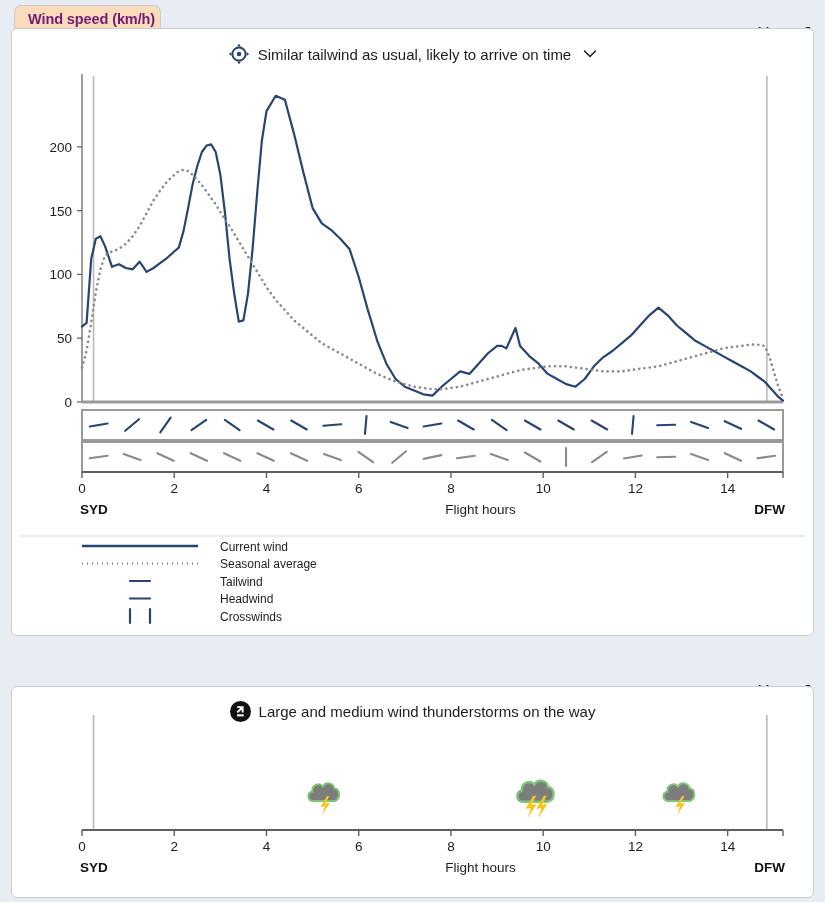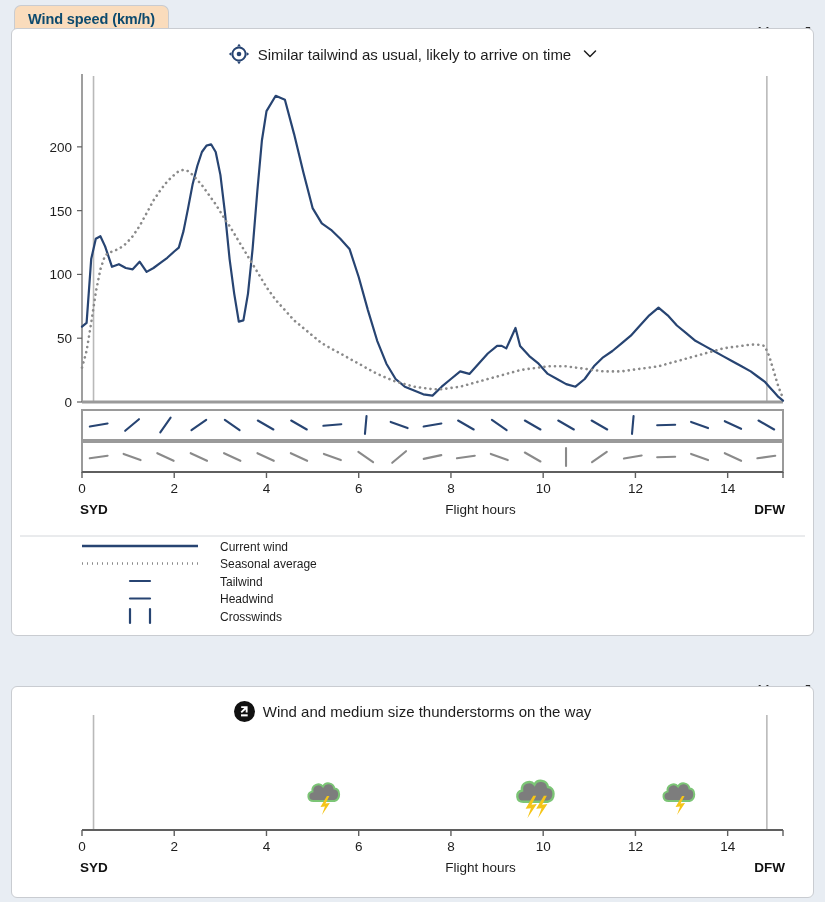--- a/index.html
+++ b/index.html
@@ -26,24 +26,24 @@
     padding: 0 14px;
   }
   .tab {
     position: absolute;
     left: 14px;
     top: 5px;
     background: #fadcbc;
     border: 1px solid #c9ccd1;
     border-bottom: none;
     border-radius: 7px 7px 0 0;
-    padding: 5px 13px 6px 13px;
+    padding: 5px 5px 6px 13px;
     font-size: 14.5px;
     font-weight: bold;
-    color: #0c4a6e;
+    color: #701a75;
     letter-spacing: -0.1px;
     line-height: 16px;
   }
   .maps-link {
     position: absolute;
     right: 14px;
     top: 24px;
     font-size: 14.5px;
     color: #2b2b2b;
     display: flex;
@@ -265,21 +265,21 @@
   </div>
 
   <div class="panel" id="storm-panel">
 
     <div class="panel-headline">
       <svg width="21" height="21" viewBox="0 0 21 21">
         <circle cx="10.5" cy="10.5" r="10.5" fill="#111111"></circle>
         <path d="M13.6 5.2 H7.2 V7.0 H10.3 L6.6 10.8 L7.9 12.1 L11.7 8.4 V11.5 H13.6 Z" fill="#ffffff"></path>
         <path d="M7.0 13.3 H13.7 V15.4 H7.0 Z" fill="#ffffff"></path>
       </svg>
-      <span class="headline-text">Wind and medium size thunderstorms on the way</span>
+      <span class="headline-text">Large and medium wind thunderstorms on the way</span>
     </div>
 
     <svg class="chart-svg" id="storm-chart" width="801" height="212" viewBox="0 0 801 212">
         <g>
           <line x1="81.52960526315789" x2="81.52960526315789" y1="28" y2="143" stroke="#b9b9b9" stroke-width="1.6"></line>
           <line x1="754.858552631579" x2="754.858552631579" y1="28" y2="143" stroke="#b9b9b9" stroke-width="1.6"></line>
           <line x1="70" x2="771" y1="143" y2="143" stroke="#5f5f5f" stroke-width="2"></line>
           <line x1="70" x2="70" y1="143" y2="149" stroke="#5f5f5f" stroke-width="1.4"></line>
           <text x="70" y="164" class="tick-label" text-anchor="middle">0</text>
           <line x1="162.23684210526315" x2="162.23684210526315" y1="143" y2="149" stroke="#5f5f5f" stroke-width="1.4"></line>

